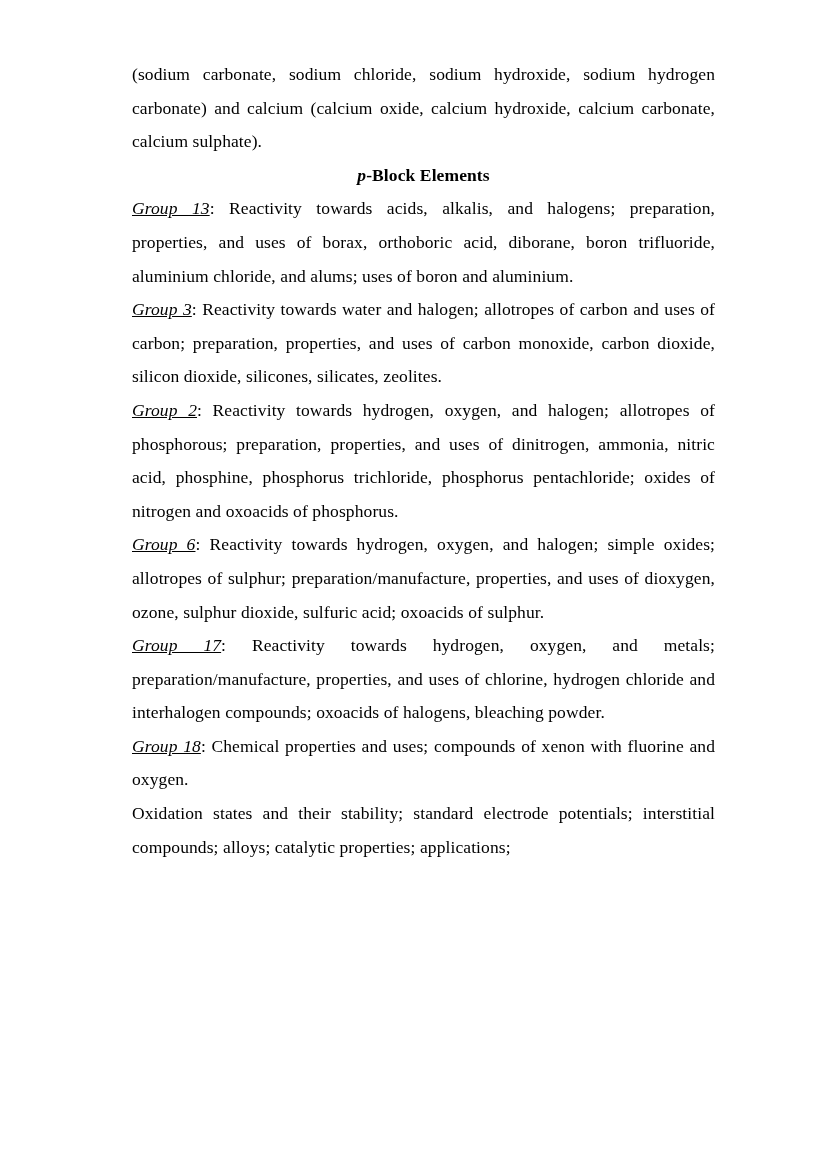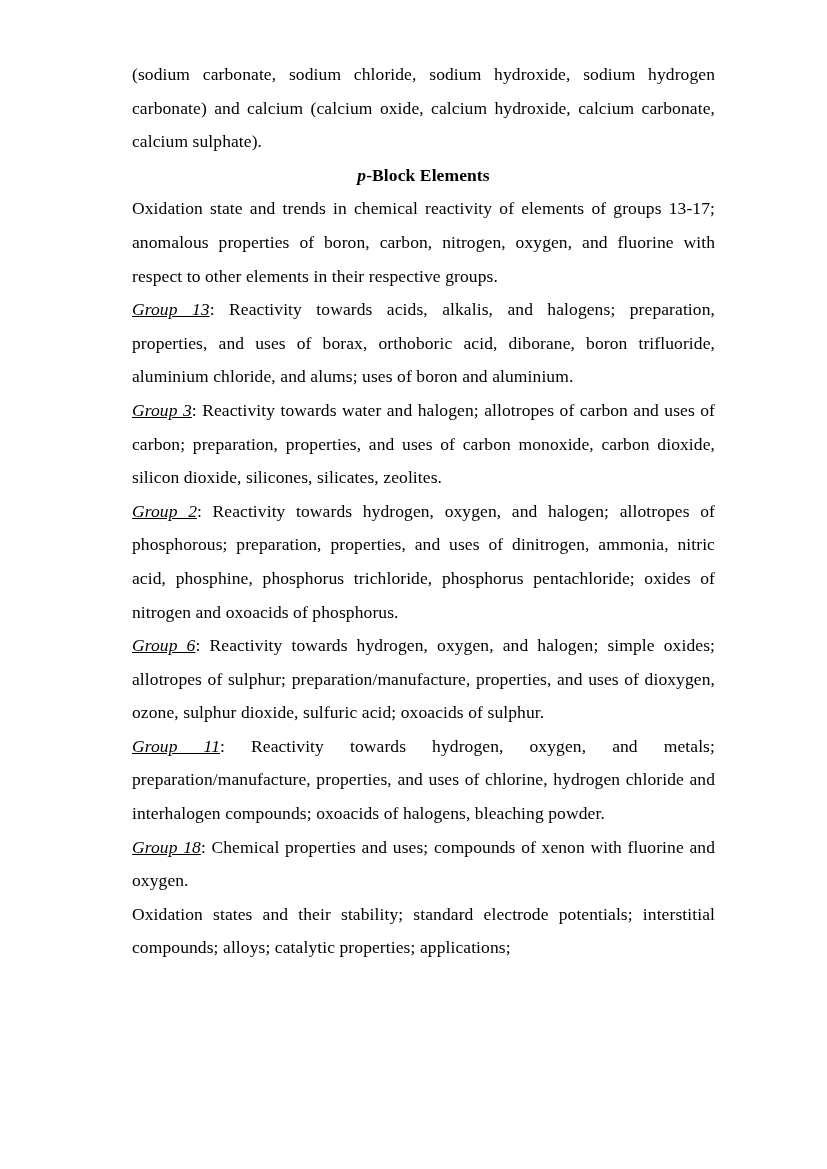--- a/index.html
+++ b/index.html
@@ -41,31 +41,30 @@
 </head>
 <body>
 
 <div class="page">
   <div class="doc">
 
     <p><span>(sodium carbonate, sodium chloride, sodium hydroxide, sodium hydrogen carbonate) and calcium (calcium oxide, calcium hydroxide, calcium carbonate, calcium sulphate).</span></p>
 
     <p class="heading"><span class="bold-italic">p</span><span>-Block Elements</span></p>
 
-    <p><span>Oxidation state and trends in chemical reactivity of elements of groups 13-17; anomalous properties of boron, carbon, nitrogen, oxygen, and fluorine with respect to other elements in their respective groups.</span></p>
 
     <p><span class="italic">Group 13</span><span>: Reactivity towards acids, alkalis, and halogens; preparation, properties, and uses of borax, orthoboric acid, diborane, boron trifluoride, aluminium chloride, and alums; uses of boron and aluminium.</span></p>
 
     <p><span class="italic">Group 3</span><span>: Reactivity towards water and halogen; allotropes of carbon and uses of carbon; preparation, properties, and uses of carbon monoxide, carbon dioxide, silicon dioxide, silicones, silicates, zeolites.</span></p>
 
     <p><span class="italic">Group 2</span><span>: Reactivity towards hydrogen, oxygen, and halogen; allotropes of phosphorous; preparation, properties, and uses of dinitrogen, ammonia, nitric acid, phosphine, phosphorus trichloride, phosphorus pentachloride; oxides of nitrogen and oxoacids of phosphorus.</span></p>
 
     <p><span class="italic">Group 6</span><span>: Reactivity towards hydrogen, oxygen, and halogen; simple oxides; allotropes of sulphur; preparation/manufacture, properties, and uses of dioxygen, ozone, sulphur dioxide, sulfuric acid; oxoacids of sulphur.</span></p>
 
-    <p><span class="italic">Group 11</span><span>: Reactivity towards hydrogen, oxygen, and metals; preparation/manufacture, properties, and uses of chlorine, hydrogen chloride and interhalogen compounds; oxoacids of halogens, bleaching powder.</span></p>
+    <p><span class="italic">Group 17</span><span>: Reactivity towards hydrogen, oxygen, and metals; preparation/manufacture, properties, and uses of chlorine, hydrogen chloride and interhalogen compounds; oxoacids of halogens, bleaching powder.</span></p>
 
     <p><span class="italic">Group 18</span><span>: Chemical properties and uses; compounds of xenon with fluorine and oxygen.</span></p>
 
 
     <p><span>Oxidation  states  and  their  stability;  standard  electrode  potentials; interstitial  compounds;  alloys;  catalytic  properties;  applications;</span></p>
 
   </div>
 </div>
 
 </body></html>

